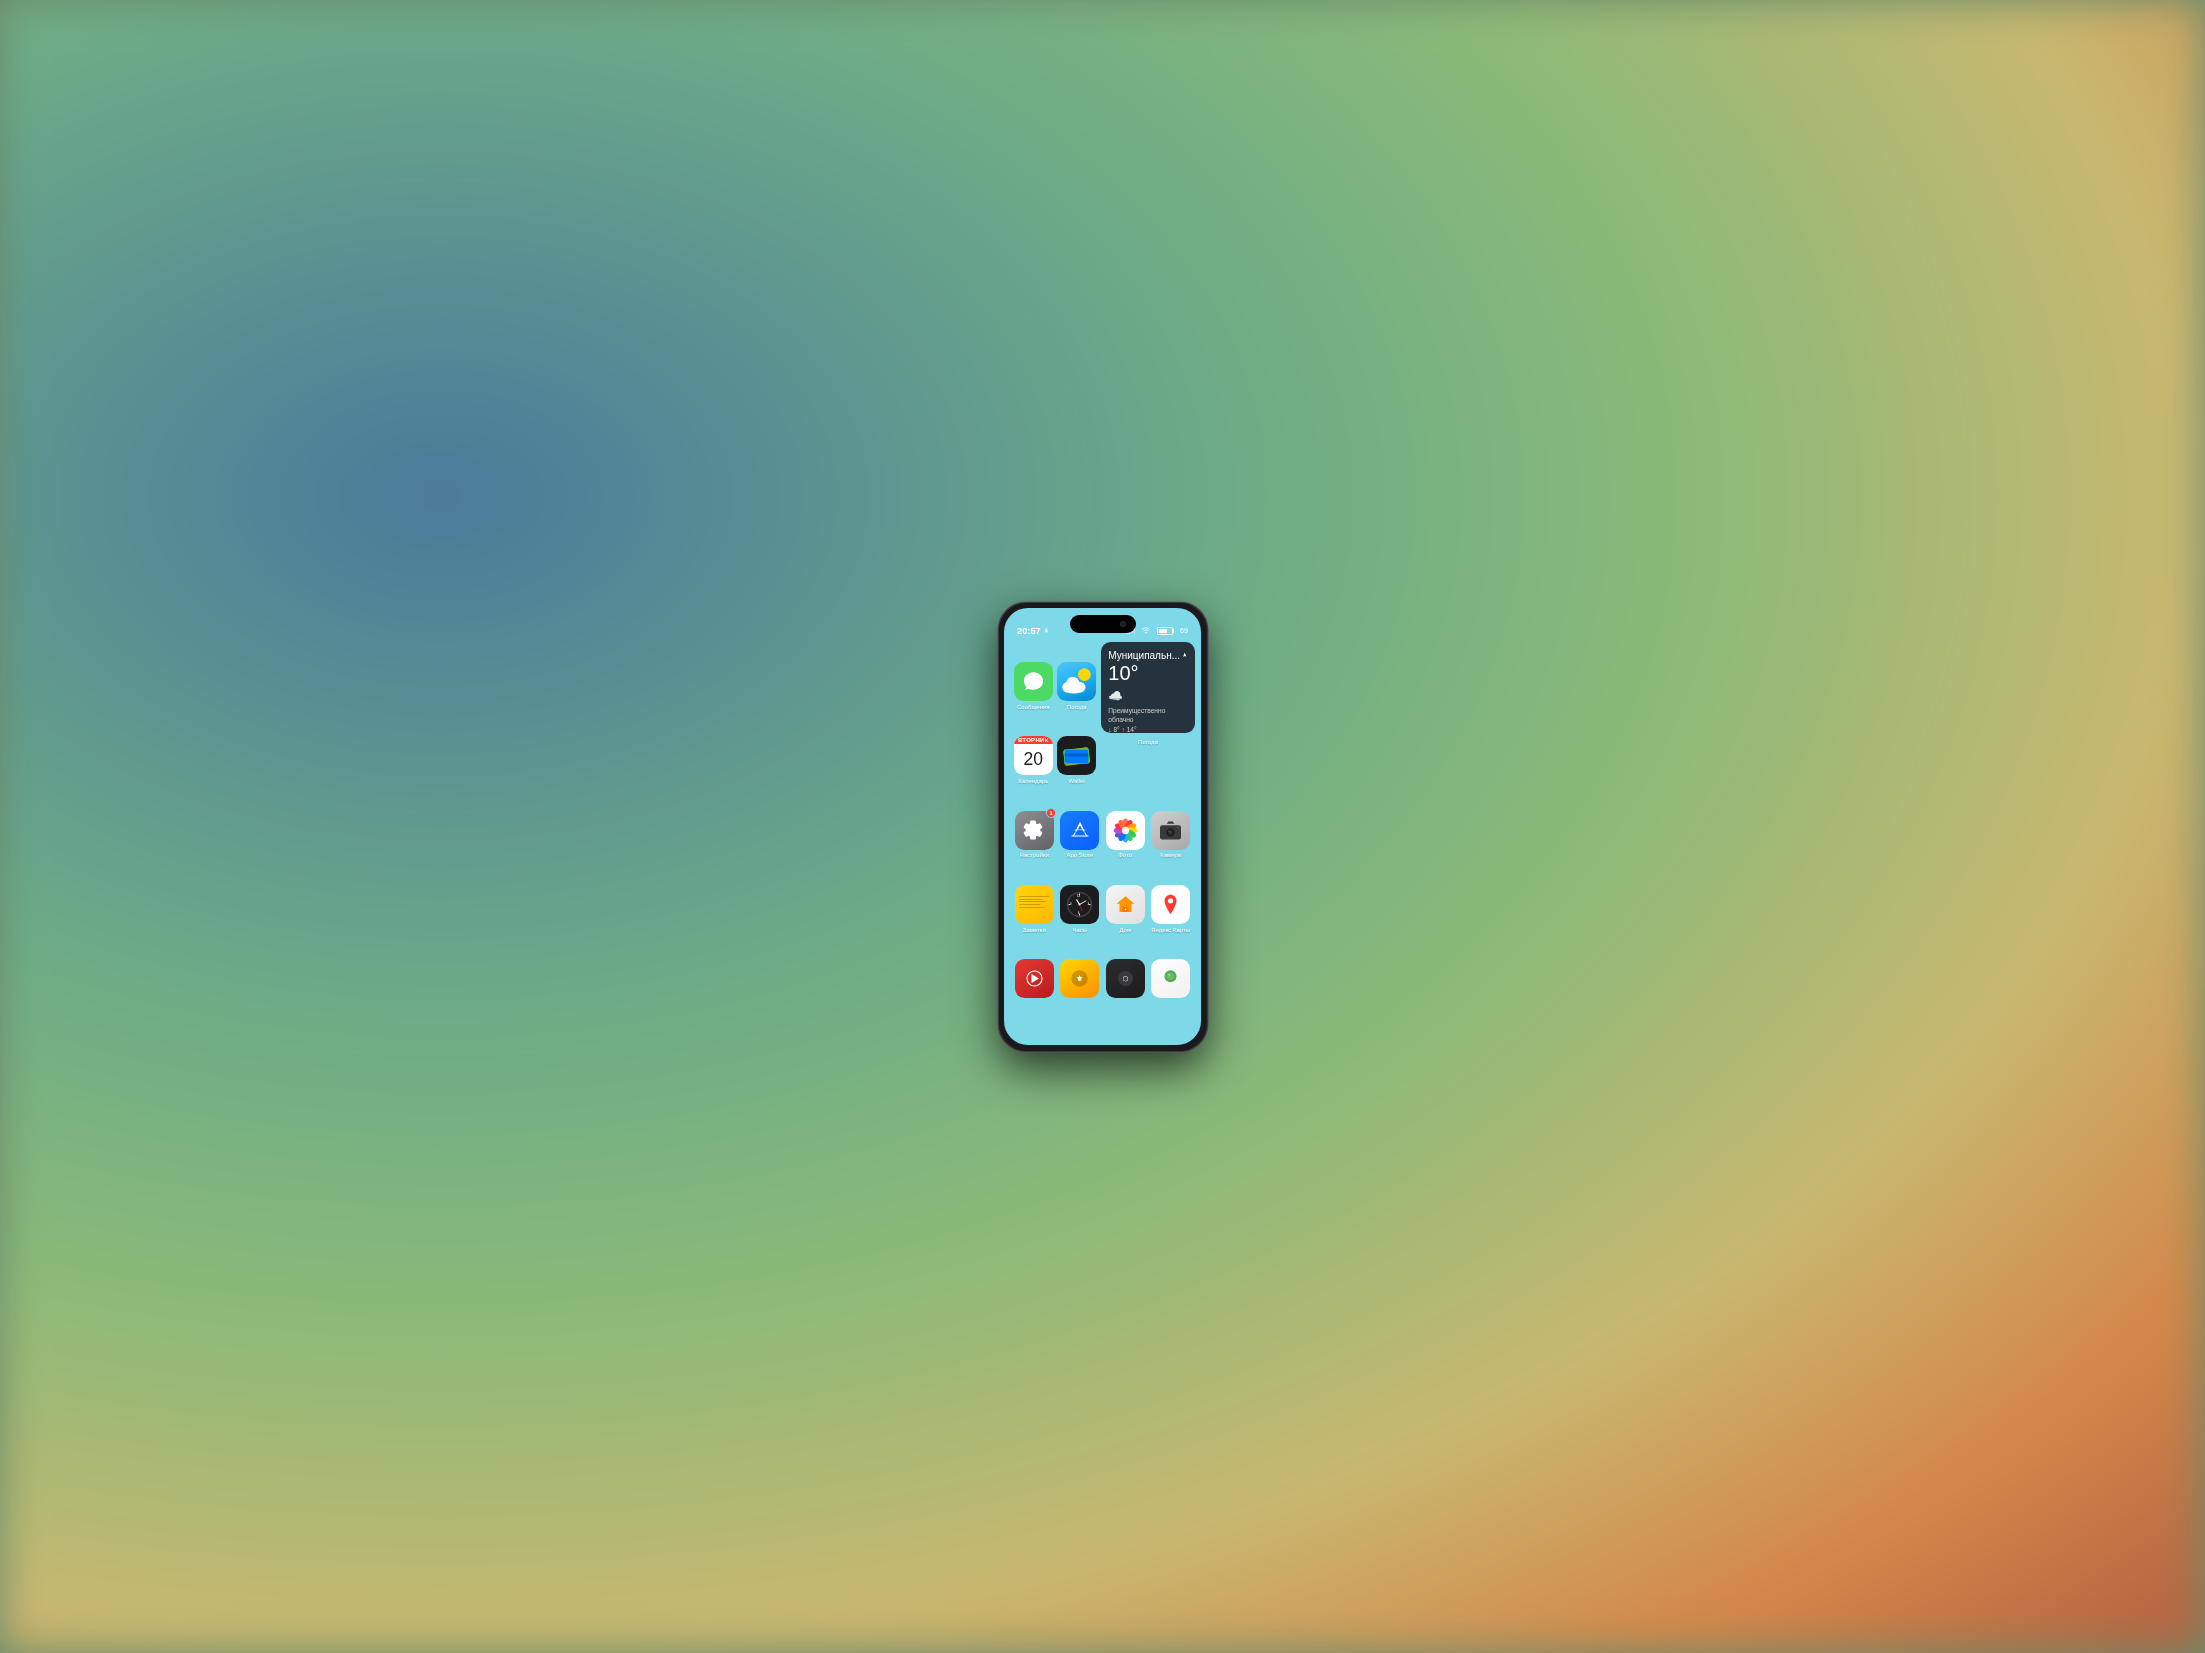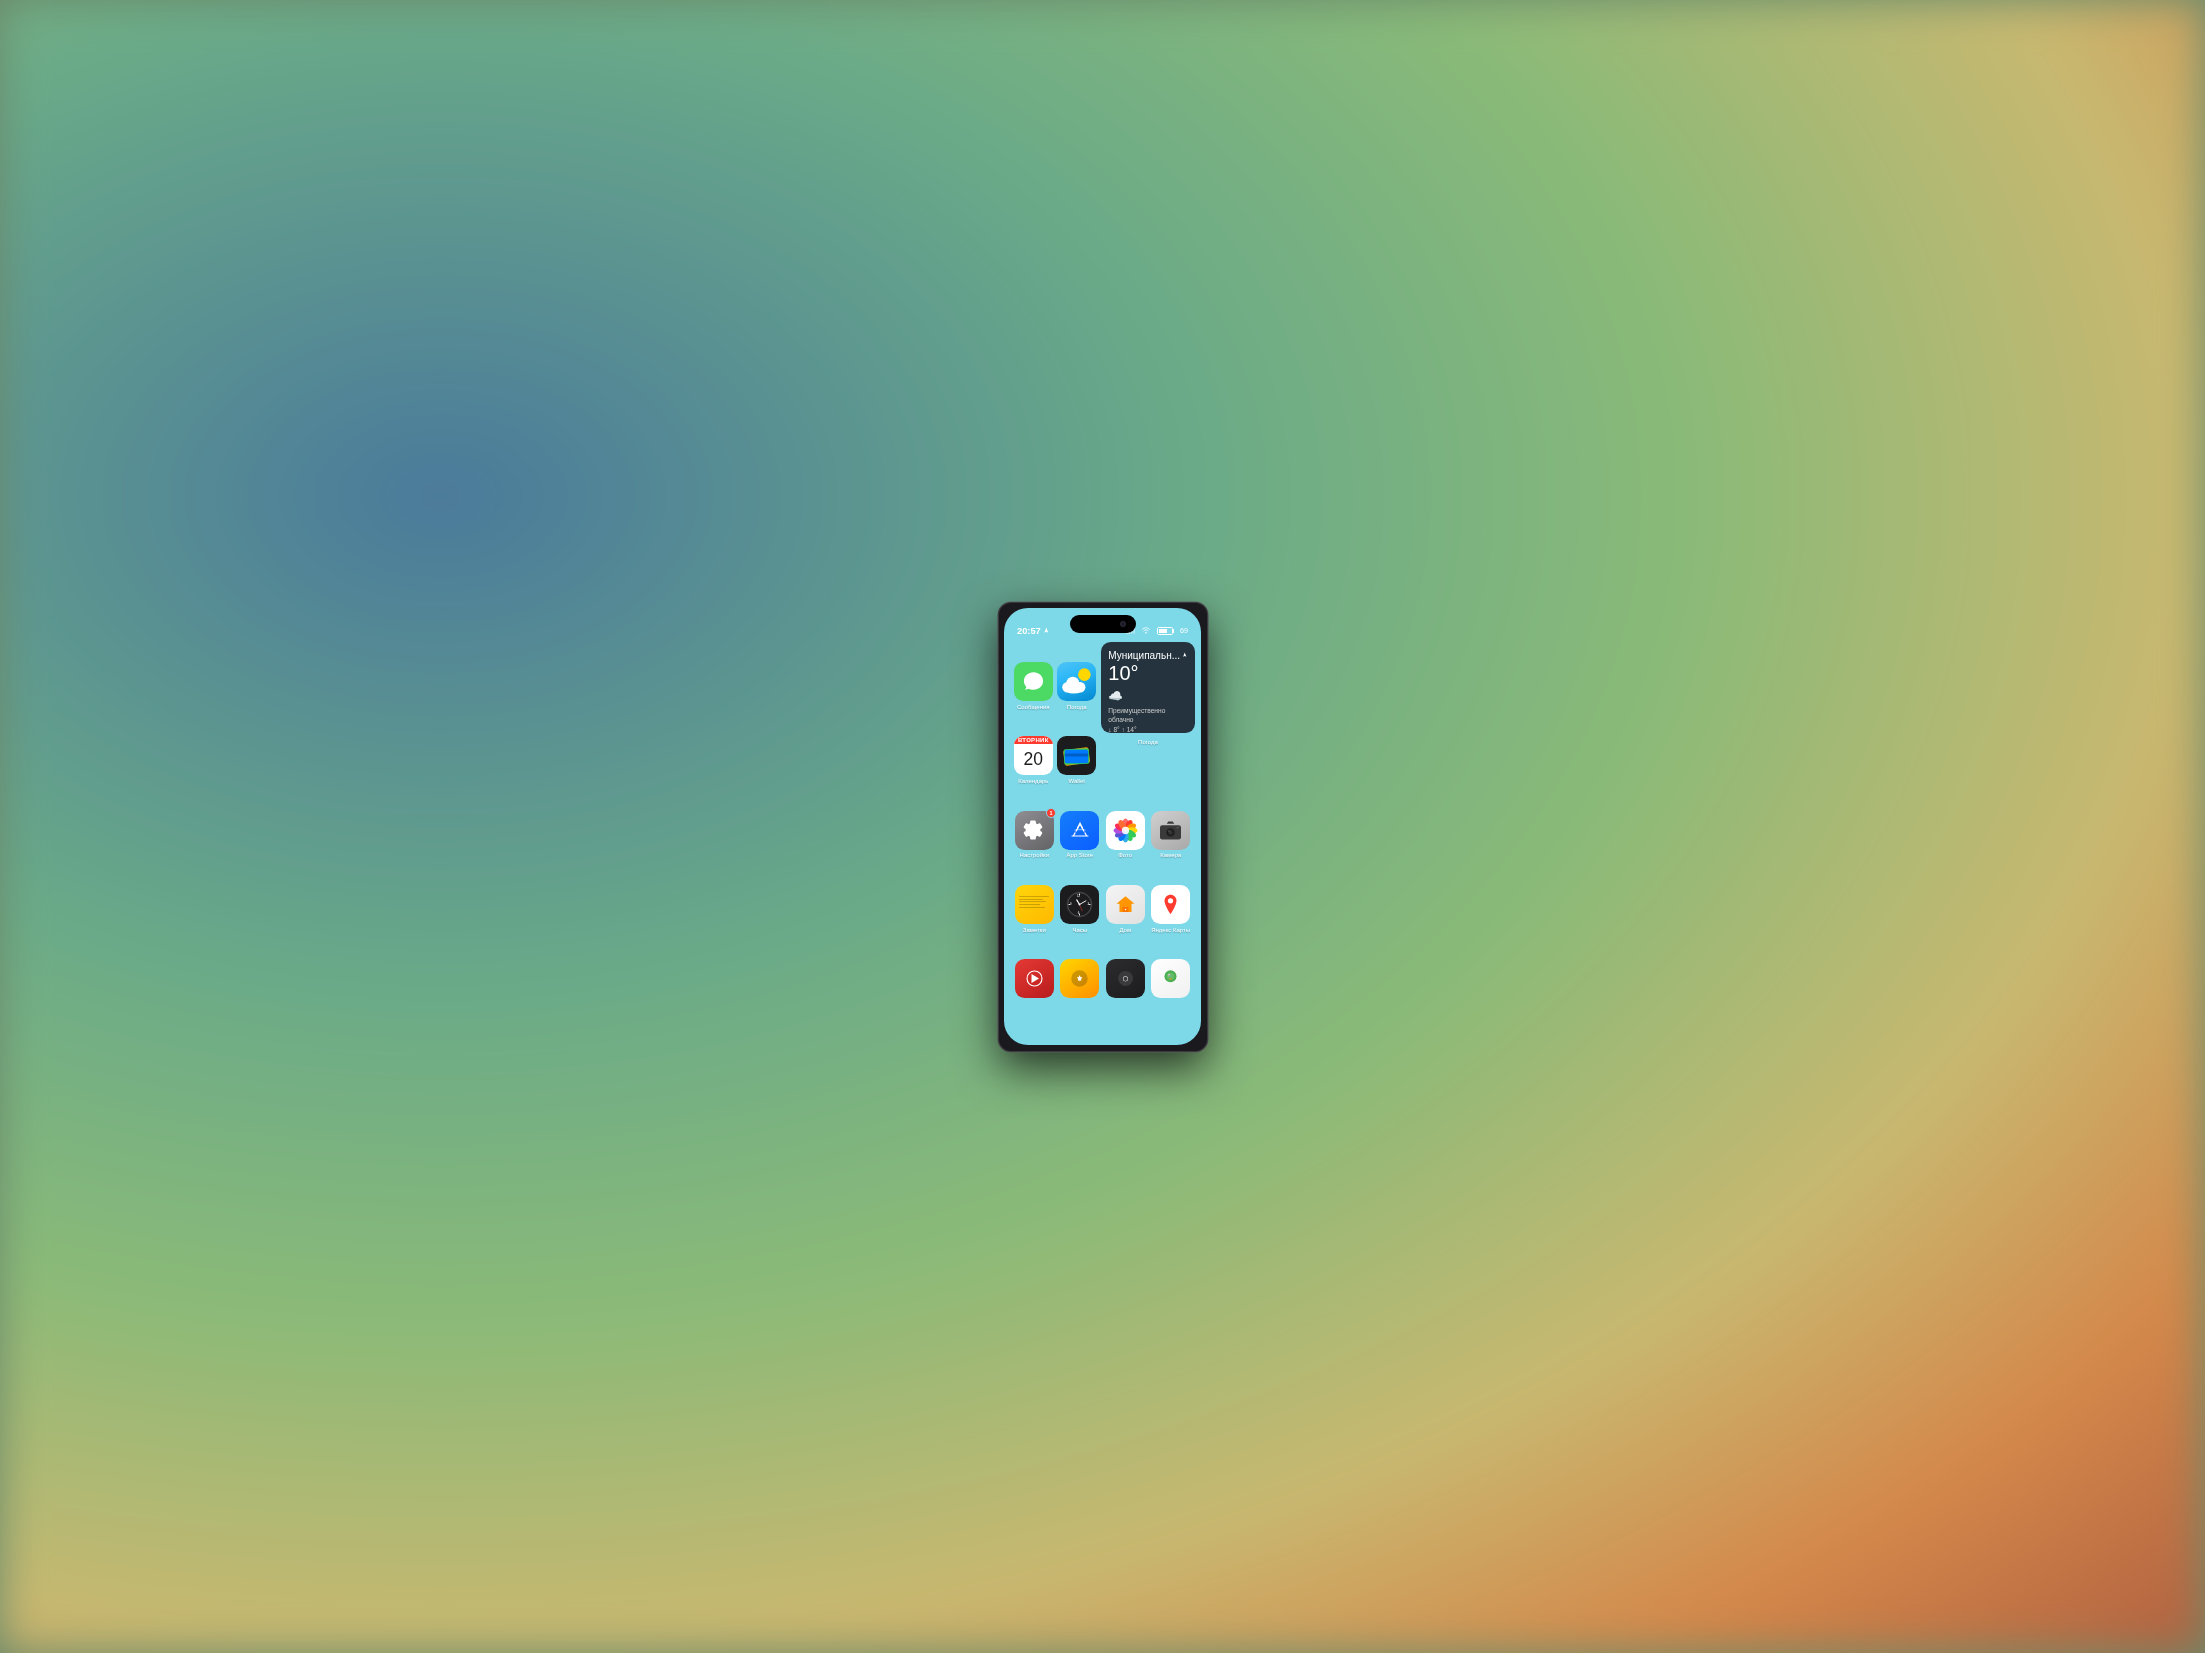--- a/index.html
+++ b/index.html
@@ -26,21 +26,21 @@
       position: relative;
       z-index: 1;
       width: 208px;
       height: 448px;
     }
 
     .phone-body {
       width: 100%;
       height: 100%;
       background: #1a1a1e;
-      border-radius: 12px;
+      border-radius: 27px;
       position: relative;
       box-shadow:
         0 0 0 1.1px #3a3a3e,
         0 0 0 1.6px #5a5a5e,
         0 16.4px 44px rgba(0,0,0,0.7);
       overflow: hidden;
       padding-left: 35px;
     }
 
     .screen {

